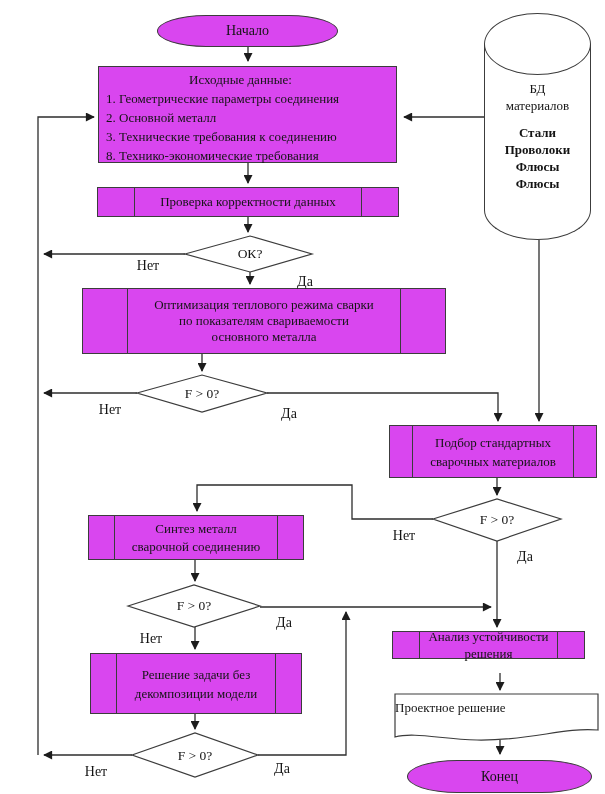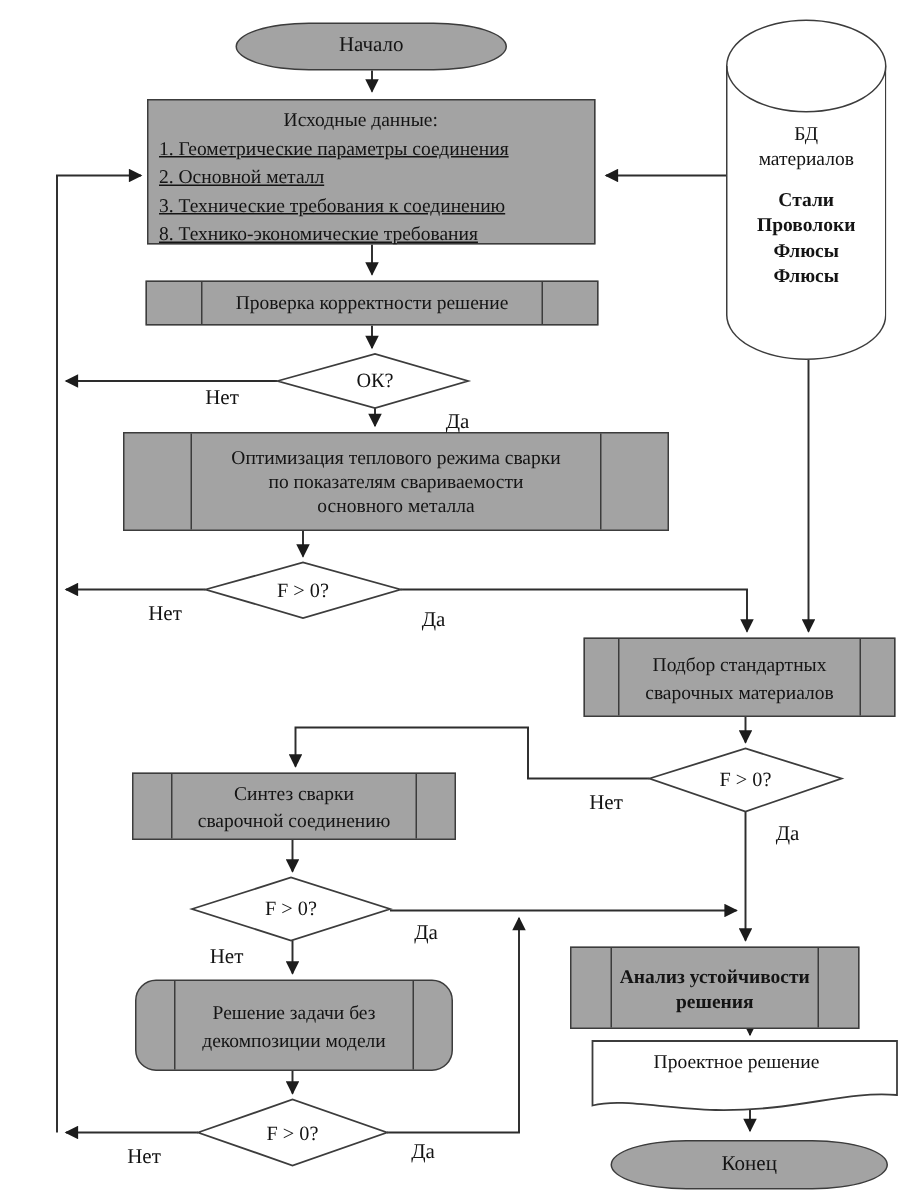--- a/index.html
+++ b/index.html
@@ -3,52 +3,52 @@
 <meta charset="utf-8">
 <style>
   html,body { margin:0; padding:0; background:#fff; }
   .stage {
     position:relative; width:605px; height:794px; background:#fff;
     font-family:"Liberation Serif","DejaVu Serif",serif; color:#141414;
     overflow:hidden;
   }
   .stage svg.wires { position:absolute; left:0; top:0; width:605px; height:794px; }
   .node {
-    position:absolute; box-sizing:border-box; background:#a3a3a3;
+    position:absolute; box-sizing:border-box; background:#d946ef;
     border:1px solid #3c3c3c;
     display:flex; flex-direction:column; align-items:center; justify-content:center;
     text-align:center; font-size:13px; line-height:16px;
   }
   .predef::before, .predef::after {
     content:""; position:absolute; top:0; bottom:0; width:1px; background:#3c3c3c;
   }
   .predef::before { left:var(--inset,26px); }
   .predef::after  { right:var(--inset,26px); }
   .terminator { border-radius:52px / 17px; font-size:14px; }
   .inputbox { justify-content:flex-start; padding:3px 21px 0 7px; line-height:19px; align-items:stretch; }
   .inputbox .ttl { text-align:center; }
-  .inputbox .itm { text-align:left;text-decoration:underline; }
+  .inputbox .itm { text-align:left; }
   
   .db-top {
     position:absolute; box-sizing:border-box; left:484px; top:13px; width:107px; height:62px;
     border:1px solid #3c3c3c; border-radius:50%; background:transparent;
   }
   .db-body {
     position:absolute; box-sizing:border-box; left:484px; top:44px; width:107px; height:196px;
     border-left:1px solid #3c3c3c; border-right:1px solid #3c3c3c; border-bottom:1px solid #3c3c3c;
     border-radius:0 0 50% 50% / 0 0 30px 30px;
   }
   .db-text {
     position:absolute; left:484px; top:80px; width:107px; text-align:center;
     font-size:13px; line-height:17px;
   }
   .db-text .db-name { font-weight:normal; }
   .db-text .db-items { margin-top:10px;font-weight:bold; }
   
-  .doc-label { position:absolute; left:395px; top:700px; width:192px; text-align:center; font-size:13px; }
+  .doc-label { position:absolute; left:395px; top:700px; width:192px; font-size:13px; }
   
   .dlabel, .elabel {
     position:absolute; transform:translate(-50%,-50%); white-space:nowrap;
     font-size:13.5px; line-height:14px;
   }
   .elabel { font-size:14px; }
 </style>
 </head>
 <body>
 
@@ -113,45 +113,45 @@
     <div>материалов</div>
     <div class="db-items">
       <div>Стали</div>
       <div>Проволоки</div>
       <div>Флюсы</div>
       <div>Флюсы</div>
     </div>
   </div>
 
   <div class="node predef" style="left:97px; top:187px; width:302px; height:30px; --inset:36px;">
-    <span>Проверка корректности решение</span>
+    <span>Проверка корректности данных</span>
   </div>
 
   <div class="node predef" style="left:82px; top:288px; width:364px; height:66px; --inset:44px;">
     <div>Оптимизация теплового режима сварки</div>
     <div>по показателям свариваемости</div>
     <div>основного металла</div>
   </div>
 
   <div class="node predef" style="left:389px; top:425px; width:208px; height:53px; --inset:22px; line-height:19px;">
     <div>Подбор стандартных</div>
     <div>сварочных материалов</div>
   </div>
 
   <div class="node predef" style="left:88px; top:515px; width:216px; height:45px; --inset:25px; line-height:18px;">
-    <div>Синтез сварки</div>
+    <div>Синтез металл</div>
     <div>сварочной соединению</div>
   </div>
 
-  <div class="node predef" style="left:90px; top:653px; width:212px; height:61px; --inset:25px; line-height:19px;border-radius:14px;">
+  <div class="node predef" style="left:90px; top:653px; width:212px; height:61px; --inset:25px; line-height:19px;">
     <div>Решение задачи без</div>
     <div>декомпозиции модели</div>
   </div>
 
-  <div class="node predef" style="left:380px; top:631px; width:193px; height:55px; --inset:26px; line-height:17px;font-weight:bold;">
+  <div class="node predef" style="left:392px; top:631px; width:193px; height:28px; --inset:26px; line-height:17px;">
     <div>Анализ устойчивости</div>
     <div>решения</div>
   </div>
 
   <div class="doc-label">Проектное решение</div>
 
   <div class="node terminator" style="left:407px; top:760px; width:185px; height:33px;">
     <span>Конец</span>
   </div>
 

